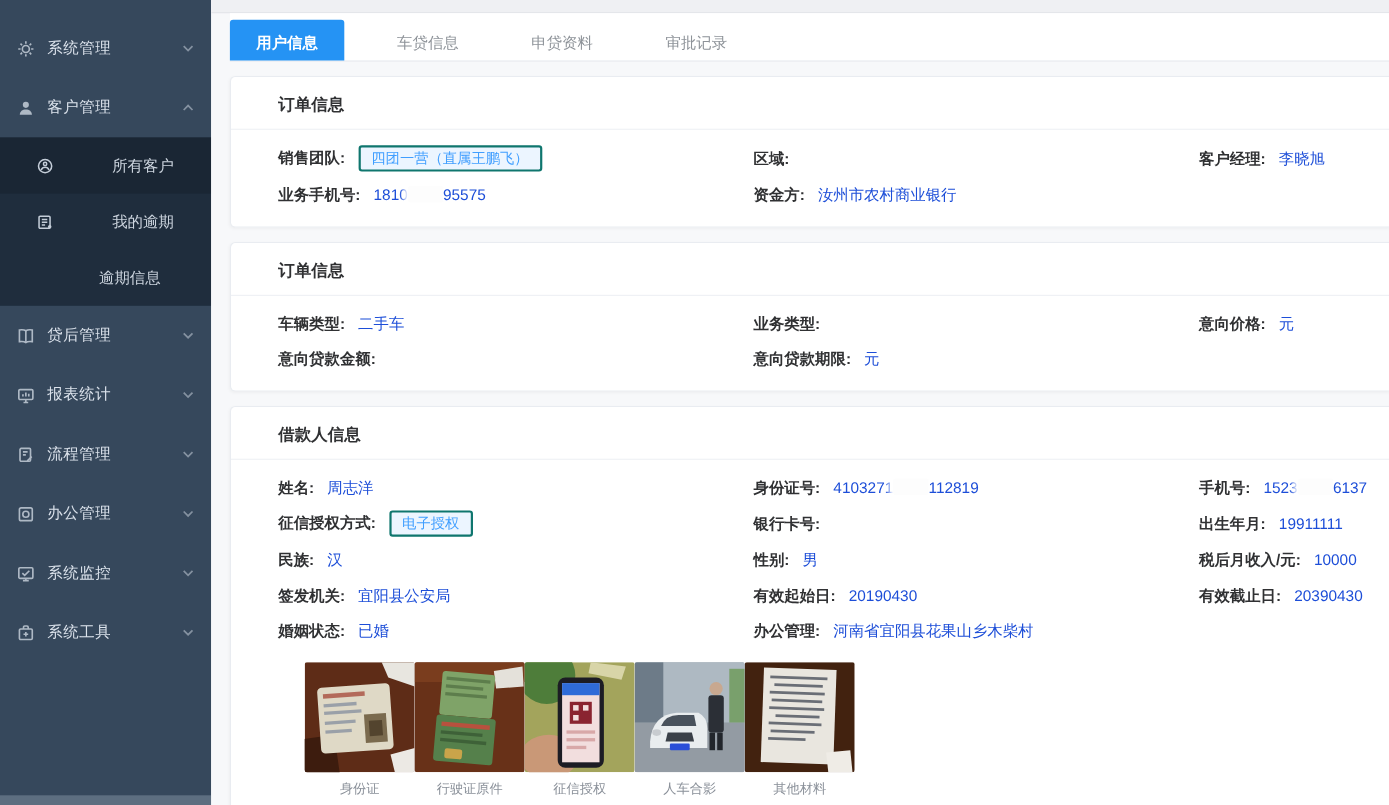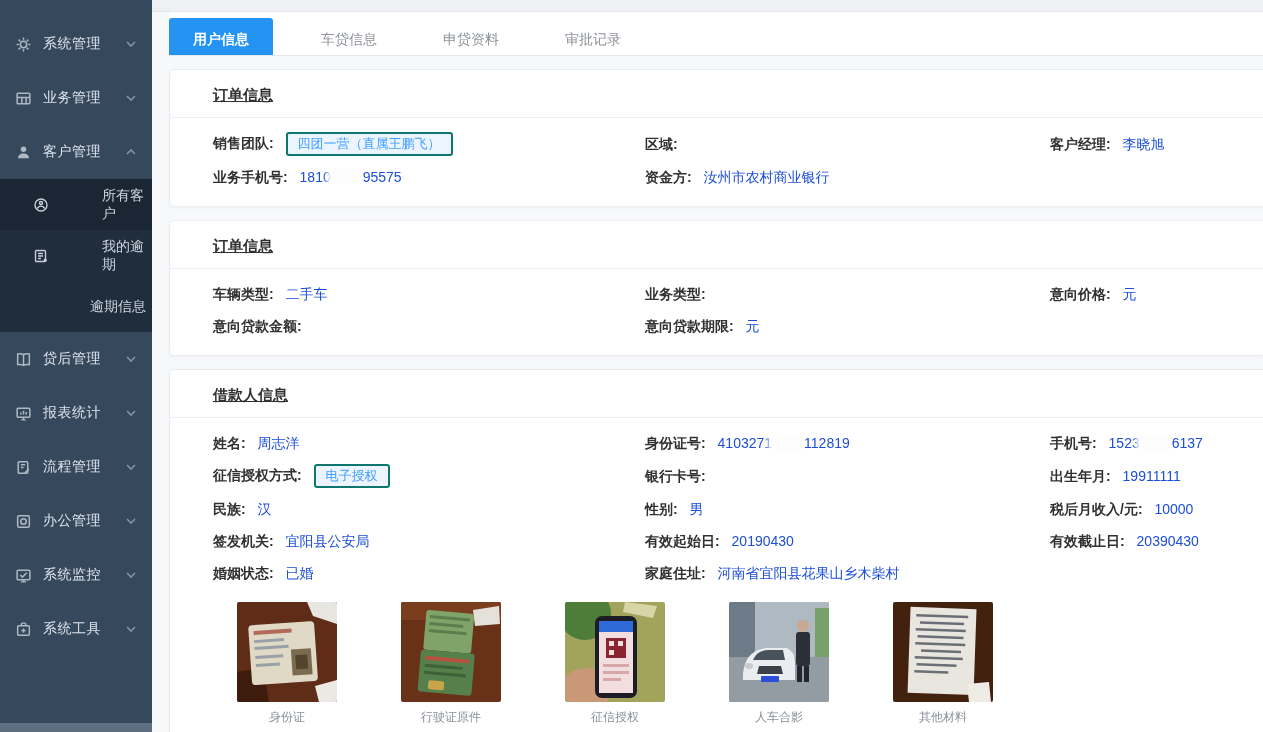--- a/index.html
+++ b/index.html
@@ -5,21 +5,21 @@
   * { box-sizing: border-box; margin: 0; padding: 0; }
   html, body { background: #fff; }
   body { font-family: "Liberation Sans", "DejaVu Sans", sans-serif; }
   .app {
     position: relative; width: 1263px; height: 732px;
     display: flex; overflow: hidden; background: #fff;
   }
 
   
   .sidebar {
-    width: 152px; flex: none; background: #36485c; color: #dce3ec;
+    width: 192px; flex: none; background: #36485c; color: #dce3ec;
     padding-top: 17px; position: relative; overflow: hidden;
   }
   .side-item {
     height: 54px; display: flex; align-items: center;
     padding: 0 14px 0 15px; cursor: pointer; font-size: 14px;
   }
   .side-item .mi { width: 17px; height: 17px; flex: none; margin-right: 11px; opacity: .85; }
   .side-item .mi svg { width: 17px; height: 17px; display: block; stroke: #c4cdd8; fill: none; stroke-width: 1.4; }
   .side-item .lbl { flex: 1; letter-spacing: .5px; }
   .chev { width: 14px; height: 14px; flex: none; opacity: .55; }
@@ -54,40 +54,40 @@
   }
   .tab.active { background: #2593f4; color: #fff; font-weight: bold; margin-right: 24px; }
 
   .card {
     background: #fff; border: 1px solid #e9ecf1; border-radius: 5px;
     margin: 13px 0 0 17px; box-shadow: 0 1px 3px rgba(0,0,0,.04);
     border-right: none; border-top-right-radius: 0; border-bottom-right-radius: 0;
   }
   .card-title {
     font-size: 15px; font-weight: bold; color: #303133;
-    padding: 16px 43px 12px; border-bottom: 1px solid #eef0f4; text-decoration: underline;
+    padding: 16px 43px 12px; border-bottom: 1px solid #eef0f4;
   }
   .card-body { padding: 14px 43px 18px; }
   .frow { display: grid; grid-template-columns: 432px 405px 1fr; margin-bottom: 10px; min-height: 22px; align-items: center; }
   .field { font-size: 14px; white-space: nowrap; line-height: 22px; }
   .flabel { font-weight: bold; color: #303133; margin-right: 8px; }
   .fvalue { color: #1d4ed8; }
   .tag {
     display: inline-block; background: #ecf5ff; border: 2px solid #0f766e;
     color: #409eff; font-size: 13px; line-height: 20px; padding: 0 10px;
     border-radius: 3px;
   }
   .redact {
     display: inline-block; width: 32px; height: 15px; background: #fdfdfd;
     border-radius: 2px; box-shadow: 0 0 5px 4px rgba(255,255,255,.95);
     vertical-align: -2px;
   }
 
   
-  .photos { display: flex; gap: 64px; margin: 18px 0 0 24px; }
+  .photos { display: flex; margin: 18px 0 0 24px; }
   .photo { width: 100px; flex: none; text-align: center; cursor: pointer; }
   .photo svg { width: 100px; height: 100px; display: block; border-radius: 2px; }
   .photo-caption { font-size: 12px; color: #8a9099; margin-top: 7px; white-space: nowrap; }
 </style>
 </head>
 <body>
 
 <div class="app">
 
   <aside class="sidebar">
@@ -100,34 +100,20 @@
           </svg>
       </span>
       <span class="lbl">系统管理</span>
       <span class="chev">
           <svg viewBox="0 0 14 14">
             <polyline points="3,5 7,9 11,5"></polyline>
           </svg>
         </span>
     </div>
 
-    <div class="side-item">
-      <span class="mi">
-        <svg viewBox="0 0 16 16">
-            <rect x="2" y="3" width="12" height="10" rx="1"></rect>
-            <path d="M2 7h12M6.5 7v6M10.5 7v6"></path>
-          </svg>
-      </span>
-      <span class="lbl">业务管理</span>
-      <span class="chev">
-          <svg viewBox="0 0 14 14">
-            <polyline points="3,5 7,9 11,5"></polyline>
-          </svg>
-        </span>
-    </div>
 
     <div class="side-item">
       <span class="mi">
         <svg viewBox="0 0 16 16">
             <circle cx="8" cy="5" r="2.6" fill="#c4cdd8" stroke="none"></circle>
             <path d="M2.8 13.5c0-3 2.3-4.6 5.2-4.6s5.2 1.6 5.2 4.6z" fill="#c4cdd8" stroke="none"></path>
           </svg>
       </span>
       <span class="lbl">客户管理</span>
       <span class="chev up">
@@ -388,21 +374,21 @@
             <span class="flabel">有效截止日:</span>
             <span class="fvalue">20390430</span>
           </div>
         </div>
         <div class="frow">
           <div class="field">
             <span class="flabel">婚姻状态:</span>
             <span class="fvalue">已婚</span>
           </div>
           <div class="field">
-            <span class="flabel">家庭住址:</span>
+            <span class="flabel">办公管理:</span>
             <span class="fvalue">河南省宜阳县花果山乡木柴村</span>
           </div>
           <div class="field"></div>
         </div>
 
         <div class="photos">
           <div class="photo">
             <svg viewBox="0 0 100 100">
               <rect width="100" height="100" fill="#5e2c17"></rect>
               <rect x="-10" y="70" width="40" height="40" fill="#3d1c0e" transform="rotate(-8 0 90)"></rect>

